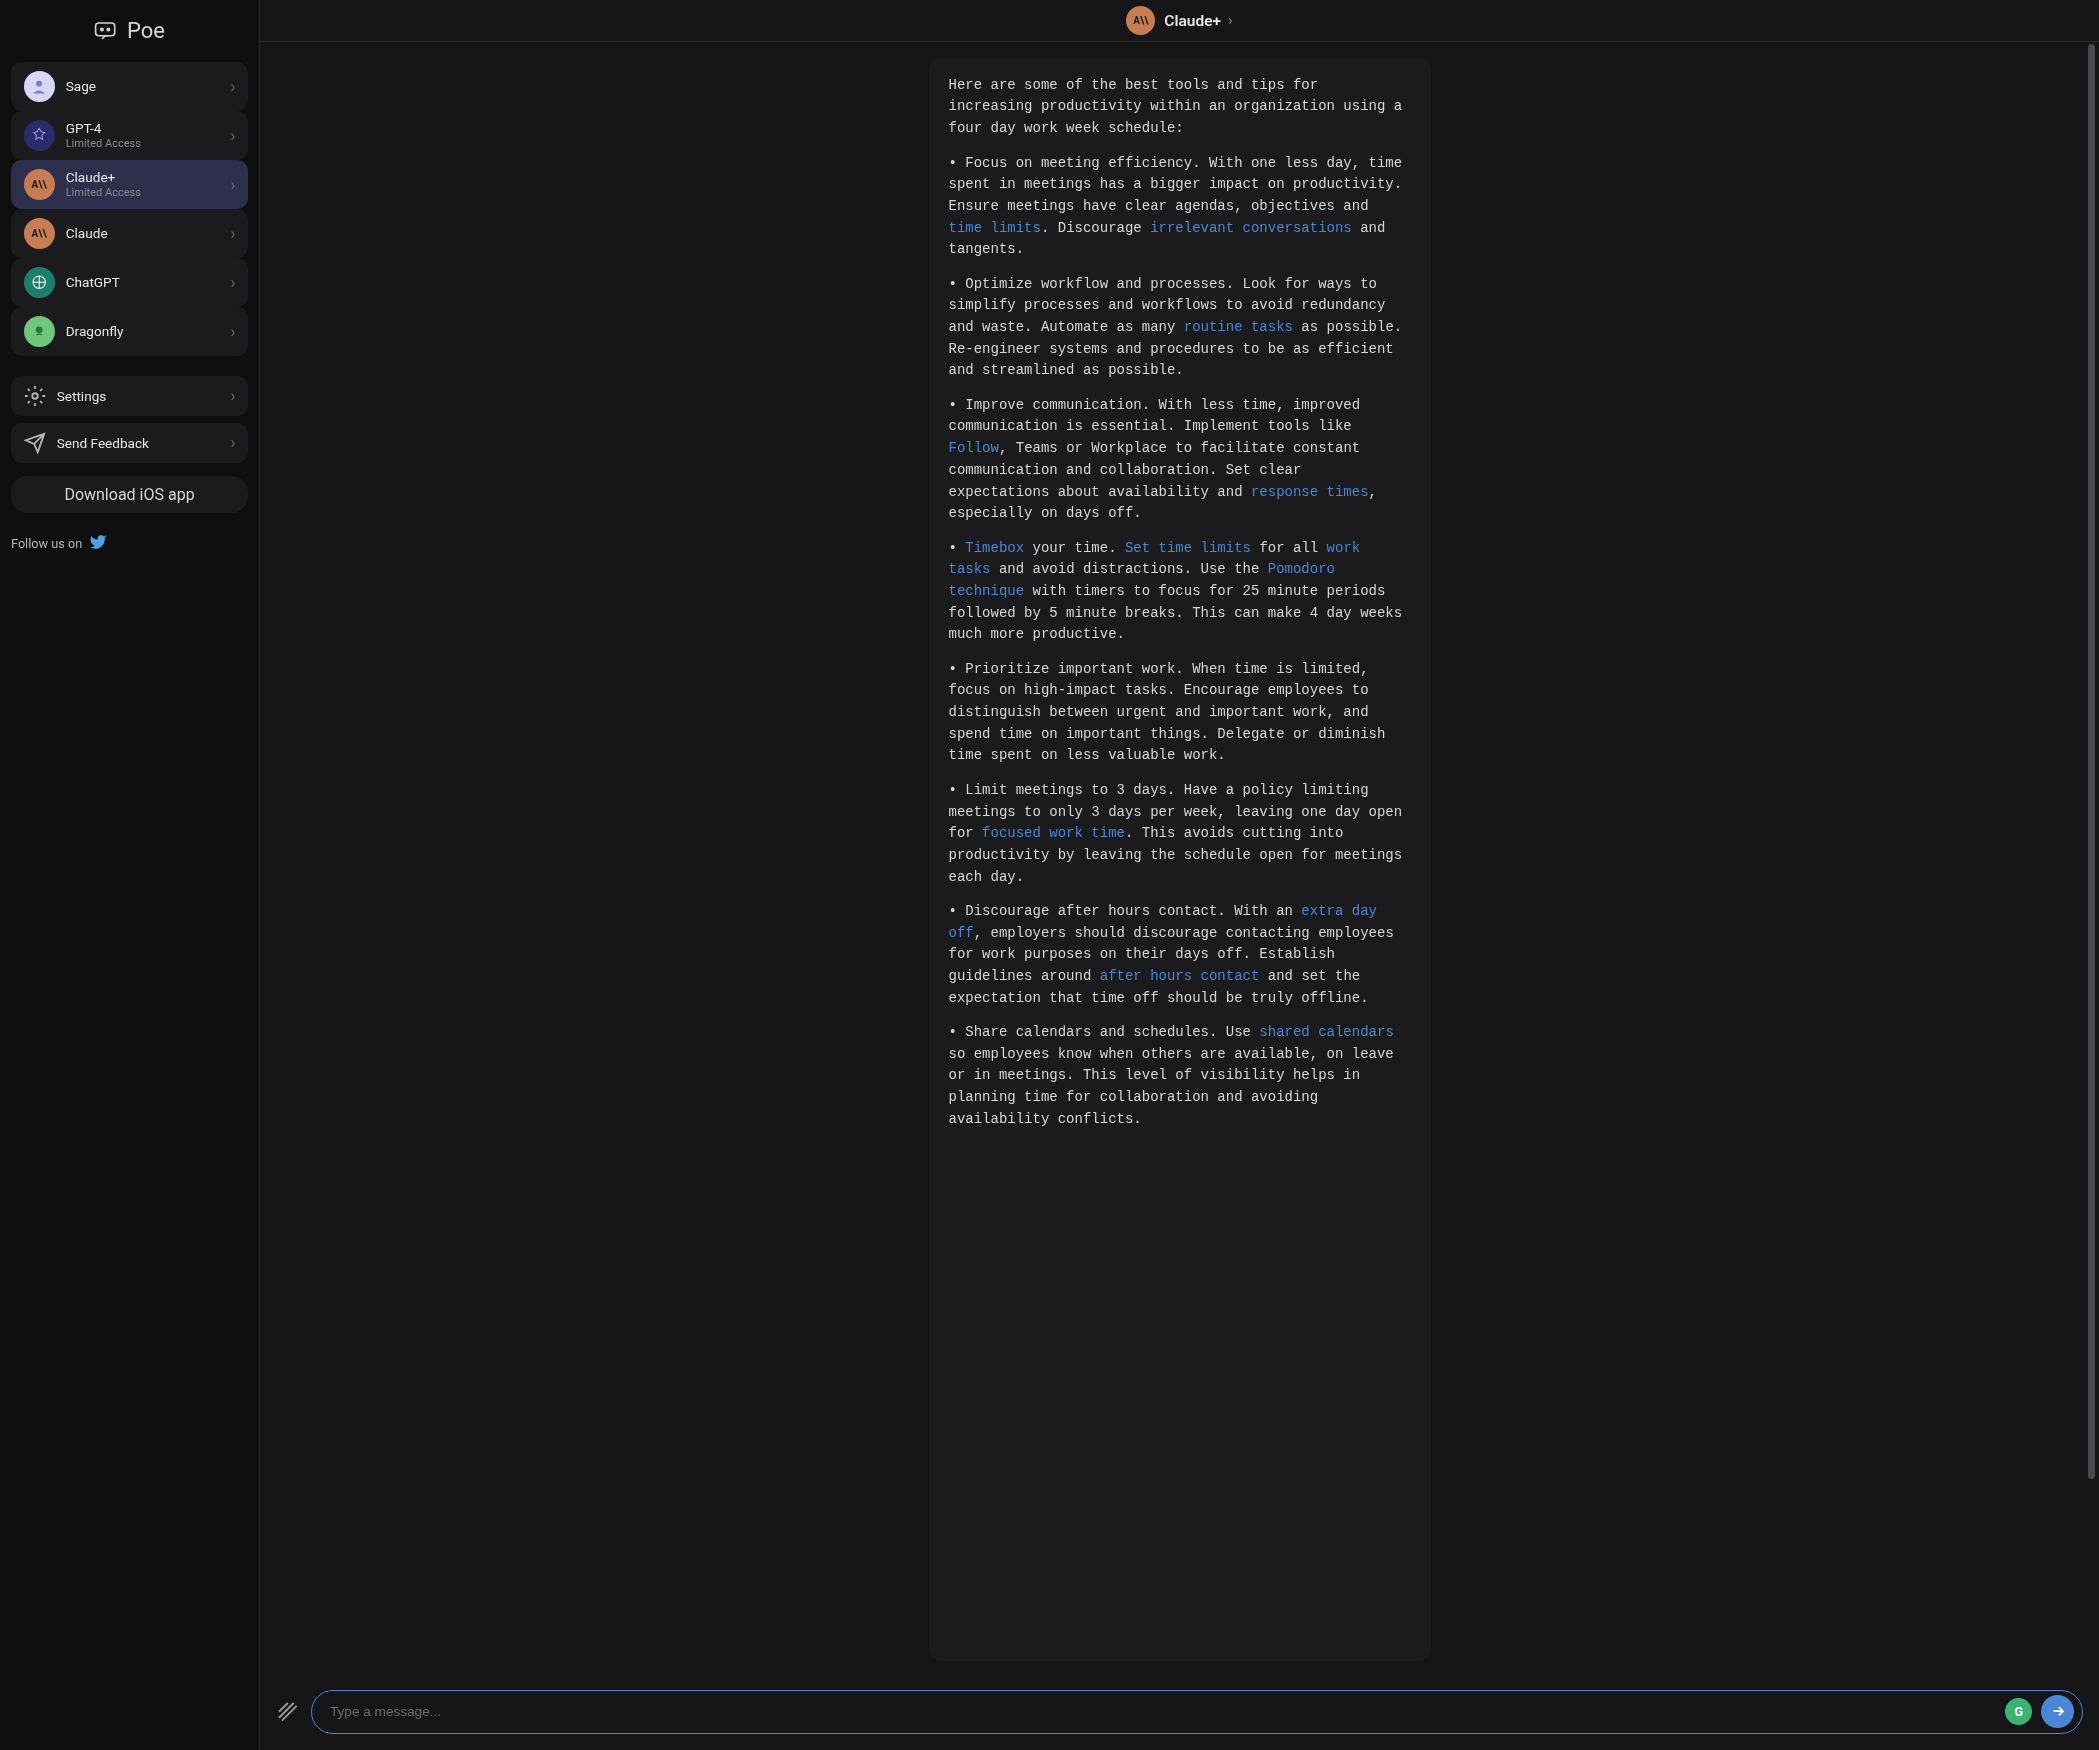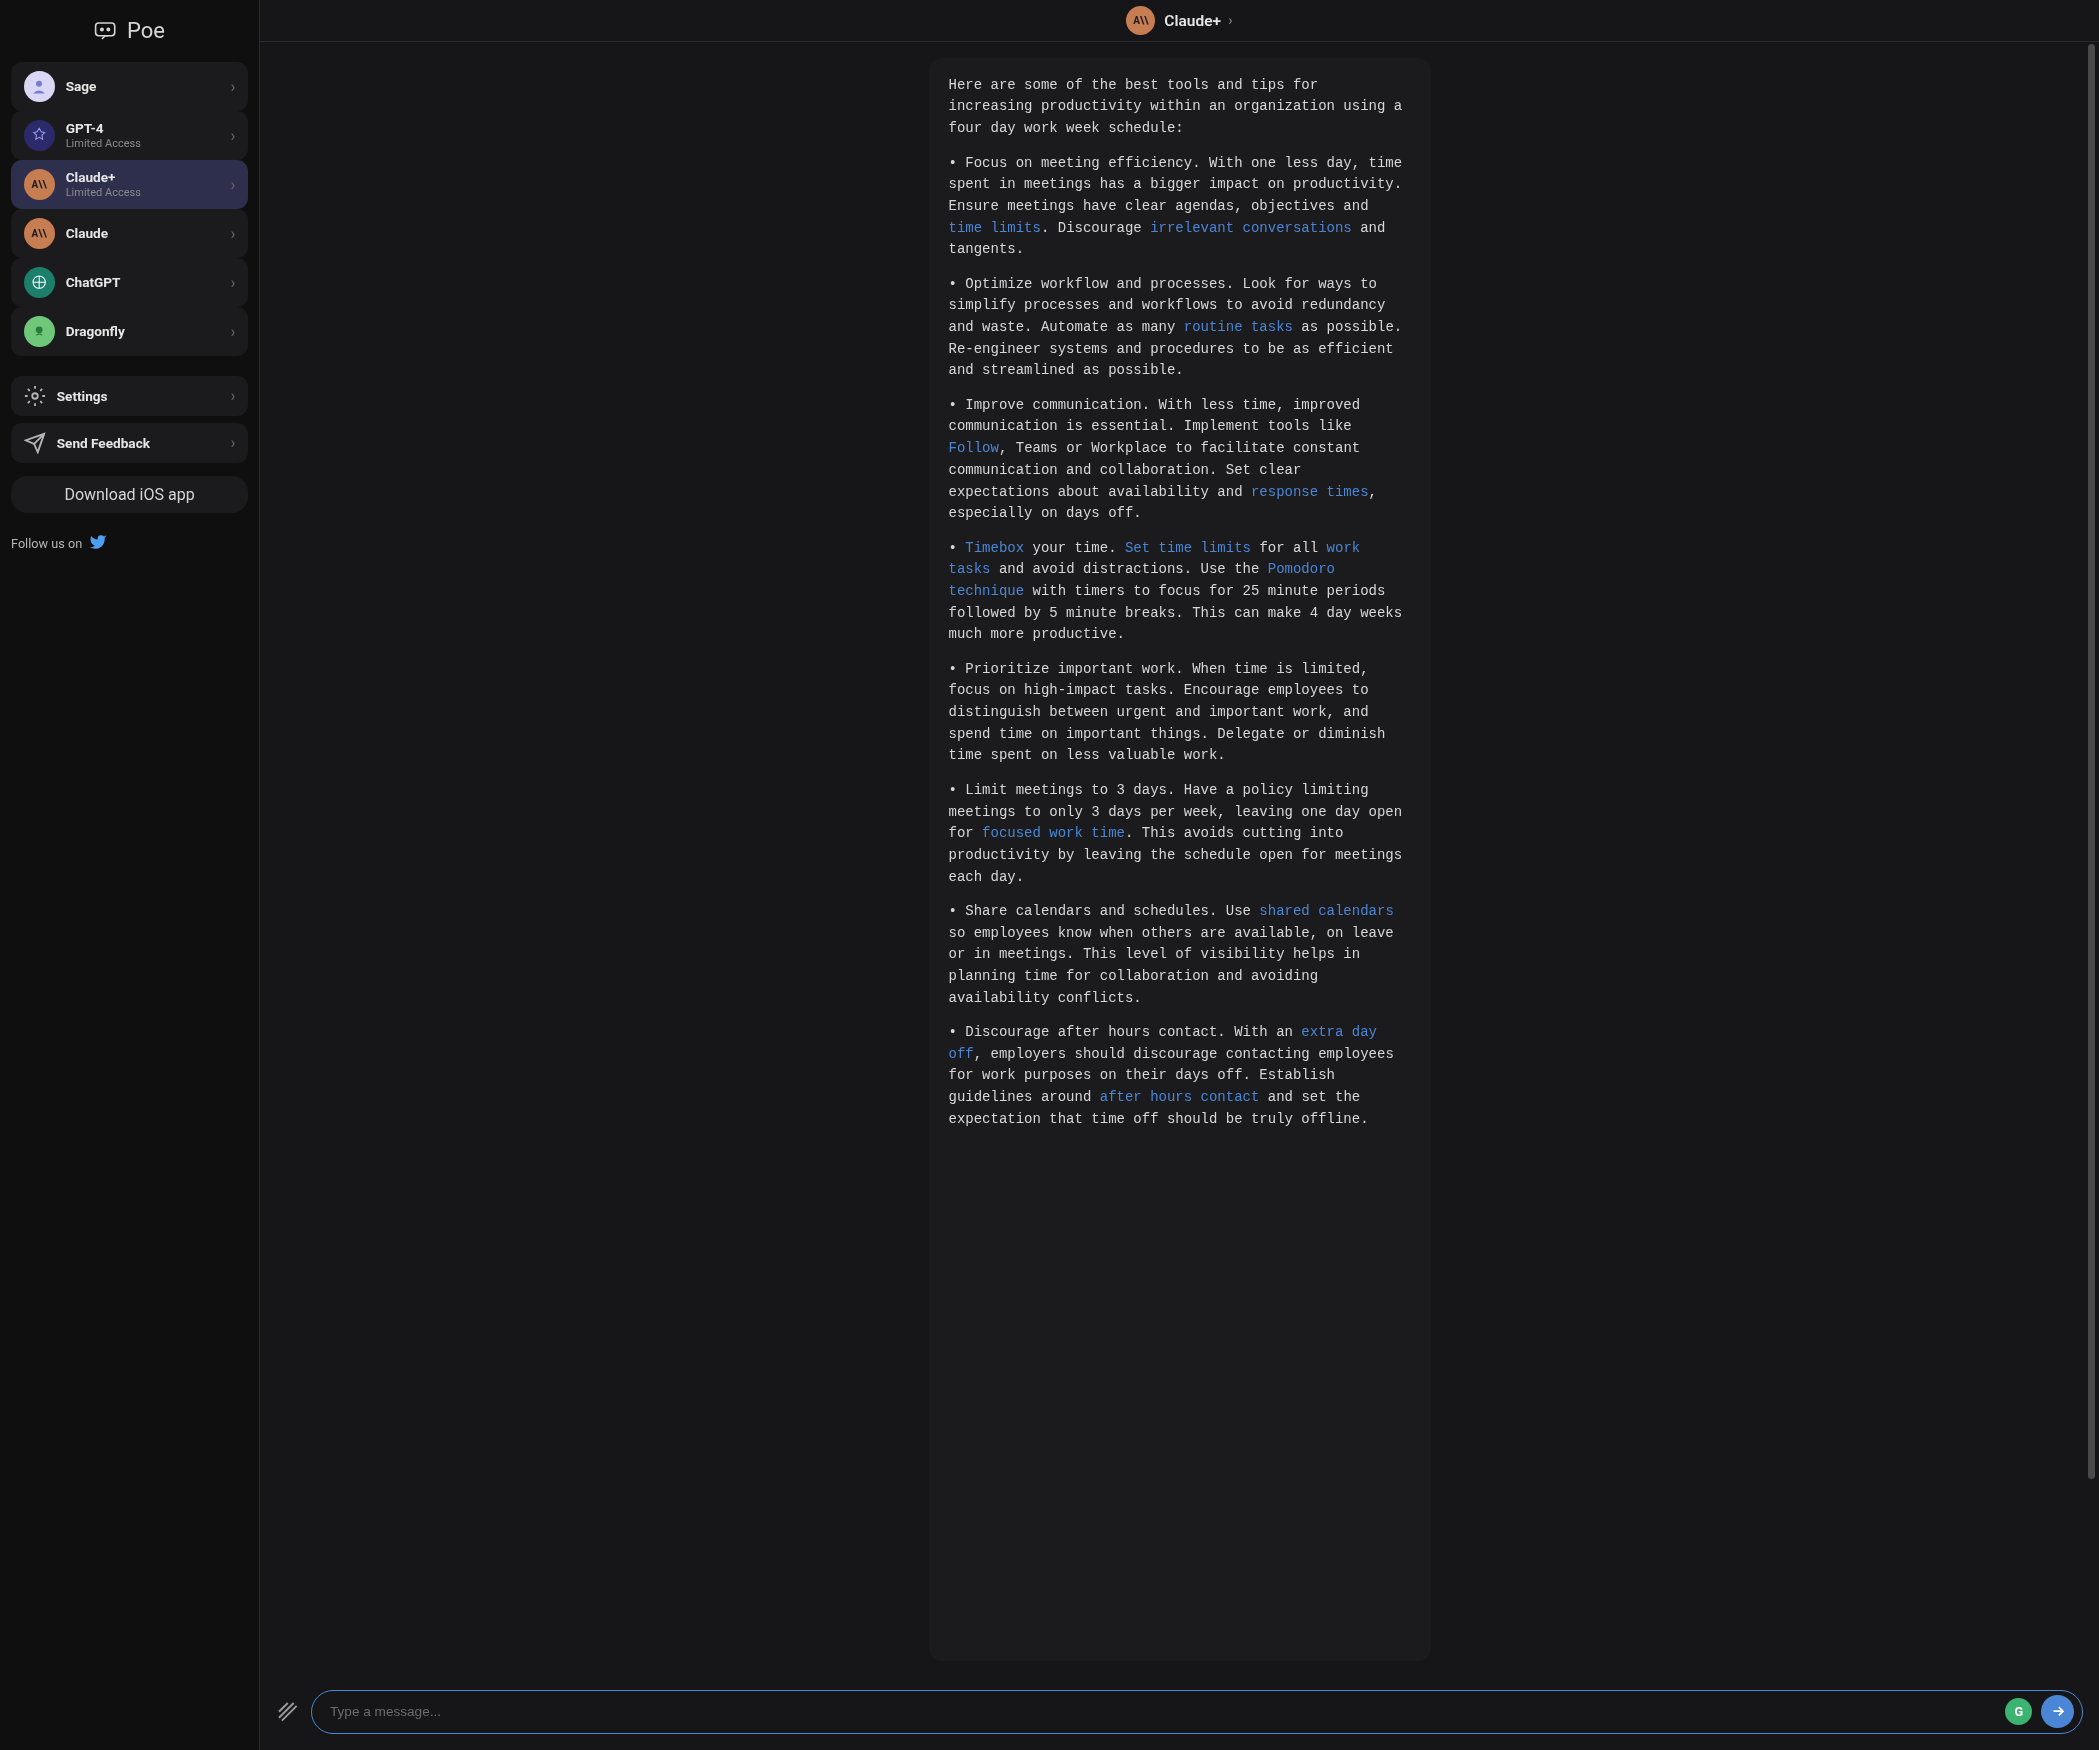--- a/index.html
+++ b/index.html
@@ -69,21 +69,21 @@
 .avatar-chatgpt { background: #1b7f6b; }
 .avatar-dragonfly { background: #6fc77a; }
 .bot-info {
   flex: 1;
   display: flex;
   flex-direction: column;
   gap: 1.8px;
 }
 .bot-name {
   font-size: 13.6px;
-  font-weight: 700;
+  font-weight: 400;
   color: #e6e6e6;
 }
 .bot-sub {
   font-size: 11px;
   color: #8b8b8b;
 }
 .chevron {
   color: #6b6b6b;
   font-size: 16.4px;
 }
@@ -369,24 +369,24 @@
         <span>• Improve communication. With less time, improved communication is essential. Implement tools like </span><span class="link">Follow</span><span>, Teams or Workplace to facilitate constant communication and collaboration. Set clear expectations about availability and </span><span class="link">response times</span><span>, especially on days off.</span>
       </p>
       <p>
         <span>• </span><span class="link">Timebox</span><span> your time. </span><span class="link">Set time limits</span><span> for all </span><span class="link">work tasks</span><span> and avoid distractions. Use the </span><span class="link">Pomodoro technique</span><span> with timers to focus for 25 minute periods followed by 5 minute breaks. This can make 4 day weeks much more productive.</span>
       </p>
       <p>• Prioritize important work. When time is limited, focus on high-impact tasks. Encourage employees to distinguish between urgent and important work, and spend time on important things. Delegate or diminish time spent on less valuable work.</p>
       <p>
         <span>• Limit meetings to 3 days. Have a policy limiting meetings to only 3 days per week, leaving one day open for </span><span class="link">focused work time</span><span>. This avoids cutting into productivity by leaving the schedule open for meetings each day.</span>
       </p>
       <p>
+        <span>• Discourage after hours contact. With an </span><span class="link">extra day off</span><span>, employers should discourage contacting employees for work purposes on their days off. Establish guidelines around </span><span class="link">after hours contact</span><span> and set the expectation that time off should be truly offline.</span>
+      </p>
+      <p>
         <span>• Share calendars and schedules. Use </span><span class="link">shared calendars</span><span> so employees know when others are available, on leave or in meetings. This level of visibility helps in planning time for collaboration and avoiding availability conflicts.</span>
-      </p>
-      <p>
-        <span>• Discourage after hours contact. With an </span><span class="link">extra day off</span><span>, employers should discourage contacting employees for work purposes on their days off. Establish guidelines around </span><span class="link">after hours contact</span><span> and set the expectation that time off should be truly offline.</span>
       </p>
     </div>
   </div>
 
   <div class="scrollbar">
     <div class="scrollbar-thumb"></div>
   </div>
 
   <div class="input-row">
     <span class="input-icon">

